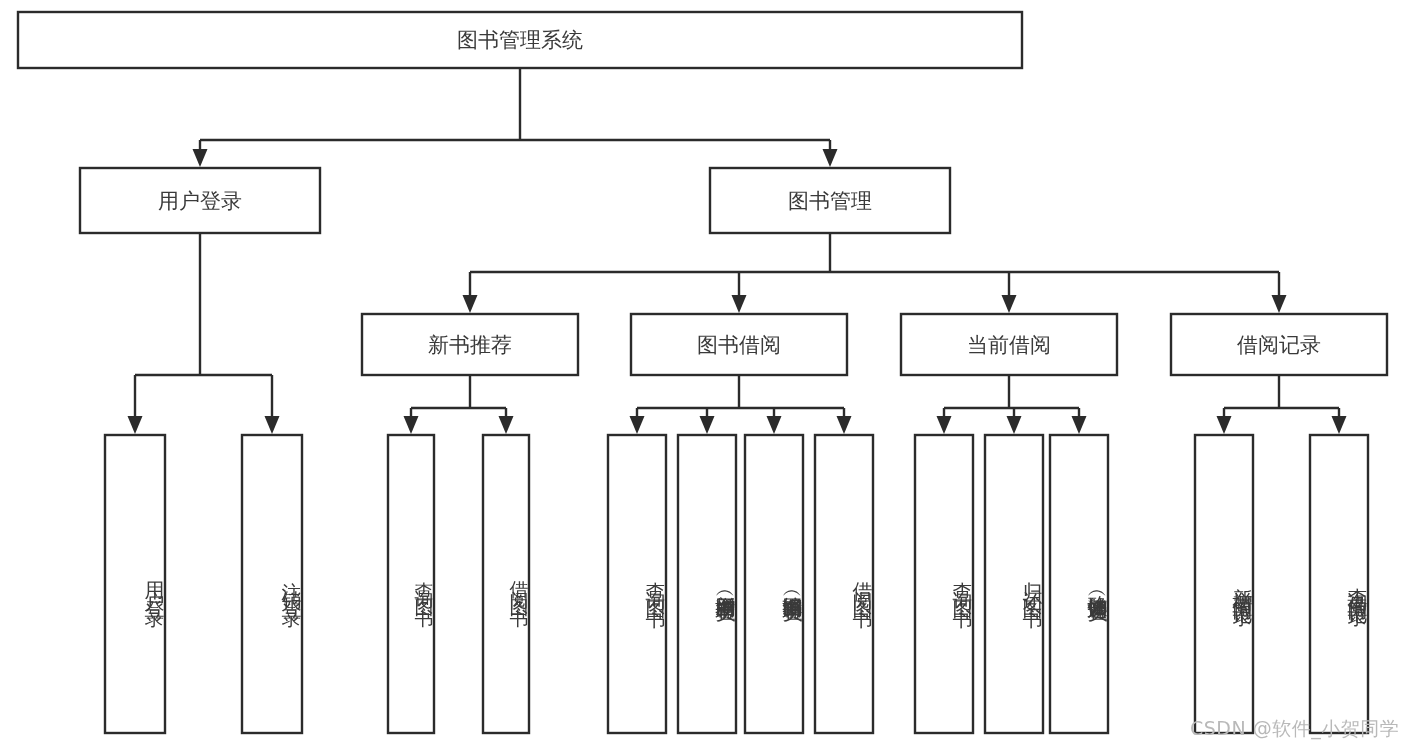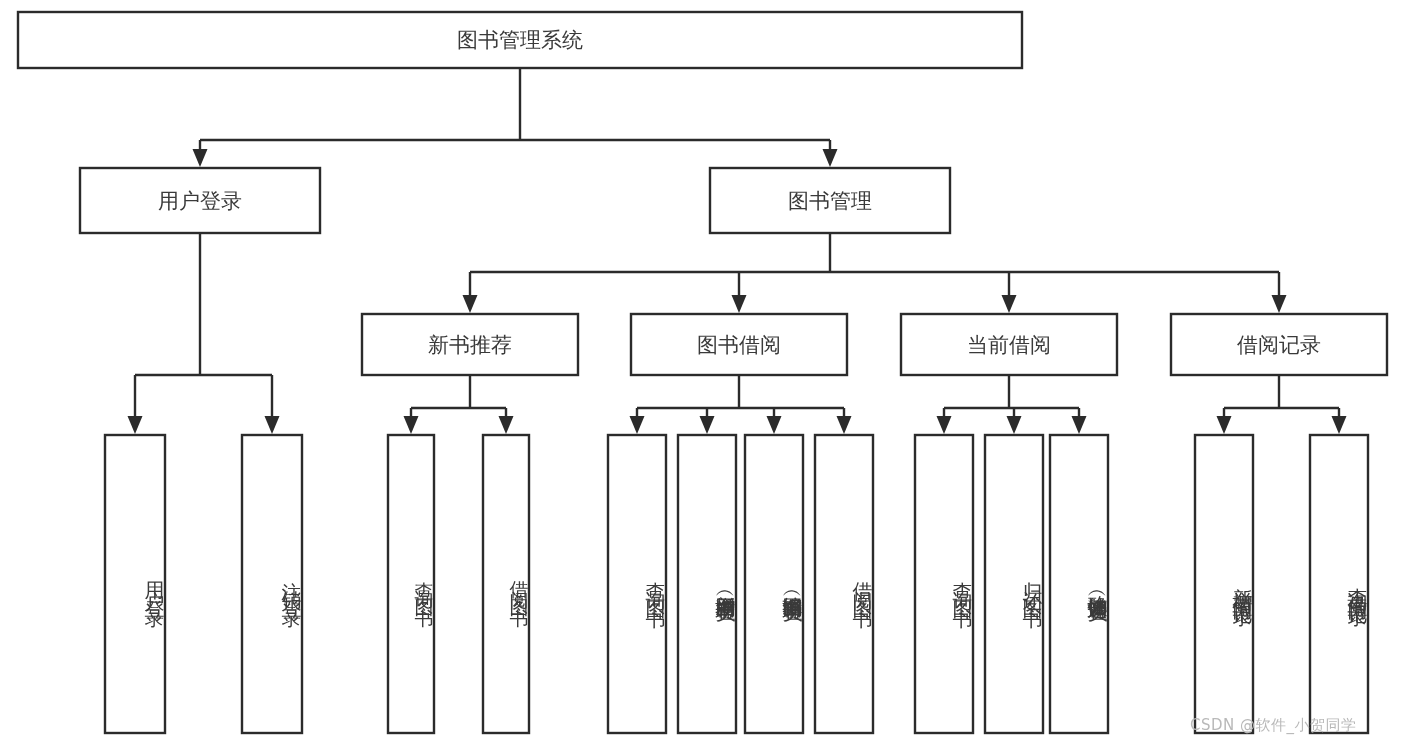--- a/index.html
+++ b/index.html
@@ -61,21 +61,21 @@
     letter-spacing: 3px;
     white-space: nowrap;
     display: flex;
     align-items: flex-start;
     justify-content: center;
     pointer-events: none;
   }
   .watermark {
     position: absolute;
     font-family: "DejaVu Sans", "Liberation Sans", sans-serif;
-    font-size: 15px;
+    font-size: 19px;
     color: #b9b9b9;
     white-space: nowrap;
     letter-spacing: 0.5px;
   }
 </style>
 </head>
 <body>
 
 <div id="diagram-root">
 

